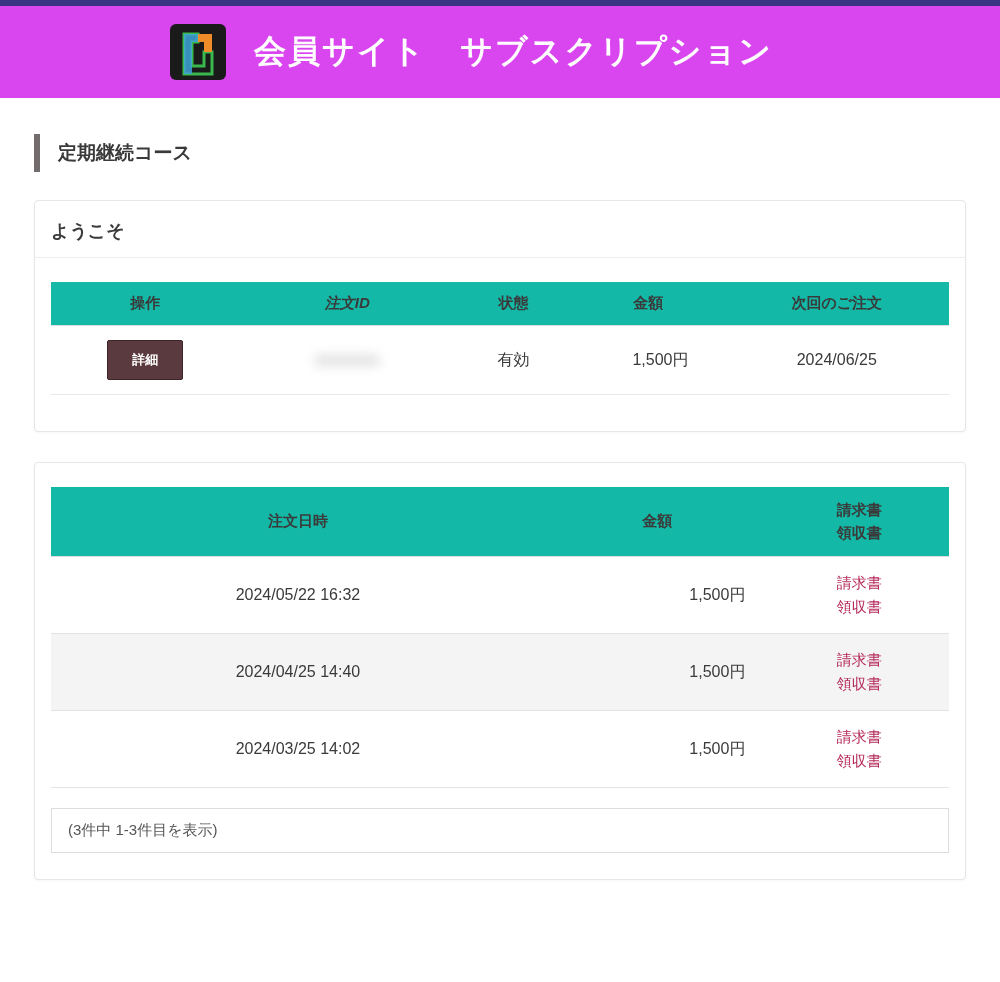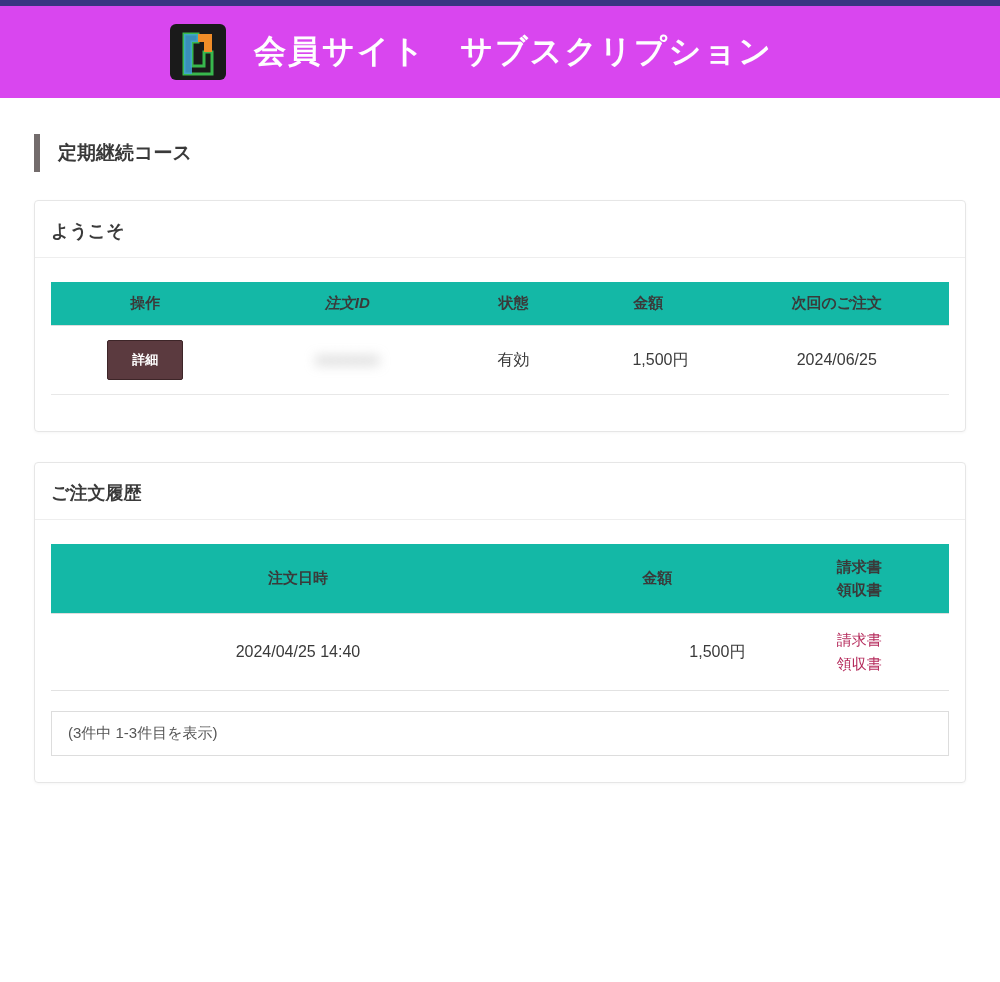--- a/index.html
+++ b/index.html
@@ -197,36 +197,51 @@
             <td>有効</td>
             <td class="amount">1,500円</td>
             <td>2024/06/25</td>
           </tr>
         </tbody>
       </table>
     </div>
   </div>
 
   <div class="card">
-    <div class="card-title">ご注文履歴</div>
     <div class="card-body" style="padding-bottom:0;">
       <table class="history-table">
         <thead>
           <tr>
             <th>注文日時</th>
             <th>金額</th>
             <th class="th-stack">
               <span>請求書</span><br>
               <span>領収書</span>
             </th>
           </tr>
         </thead>
         <tbody>
           <tr>
+            <td>2024/05/22 16:32</td>
+            <td class="amount">1,500円</td>
+            <td class="doc-links">
+              <a class="doc-link">請求書</a>
+              <a class="doc-link">領収書</a>
+            </td>
+          </tr>
+          <tr>
             <td>2024/04/25 14:40</td>
+            <td class="amount">1,500円</td>
+            <td class="doc-links">
+              <a class="doc-link">請求書</a>
+              <a class="doc-link">領収書</a>
+            </td>
+          </tr>
+          <tr>
+            <td>2024/03/25 14:02</td>
             <td class="amount">1,500円</td>
             <td class="doc-links">
               <a class="doc-link">請求書</a>
               <a class="doc-link">領収書</a>
             </td>
           </tr>
         </tbody>
       </table>
     </div>
     <div class="pagination-info">(3件中 1-3件目を表示)</div>

